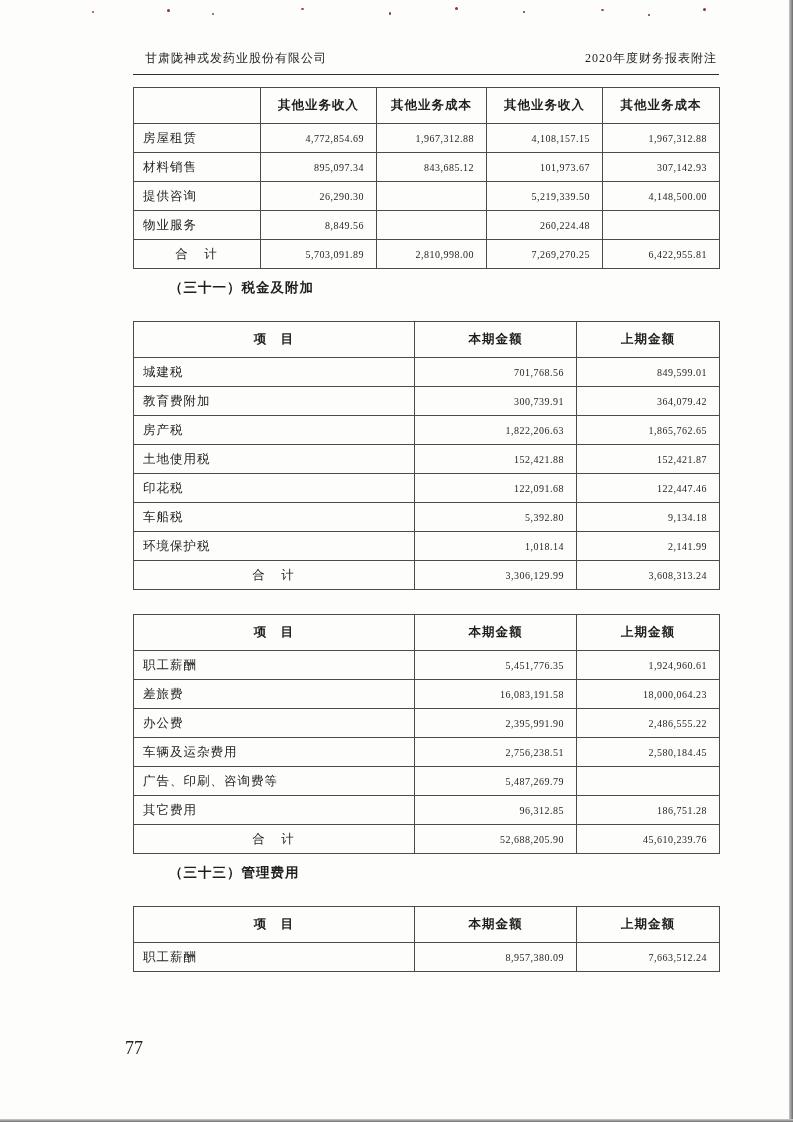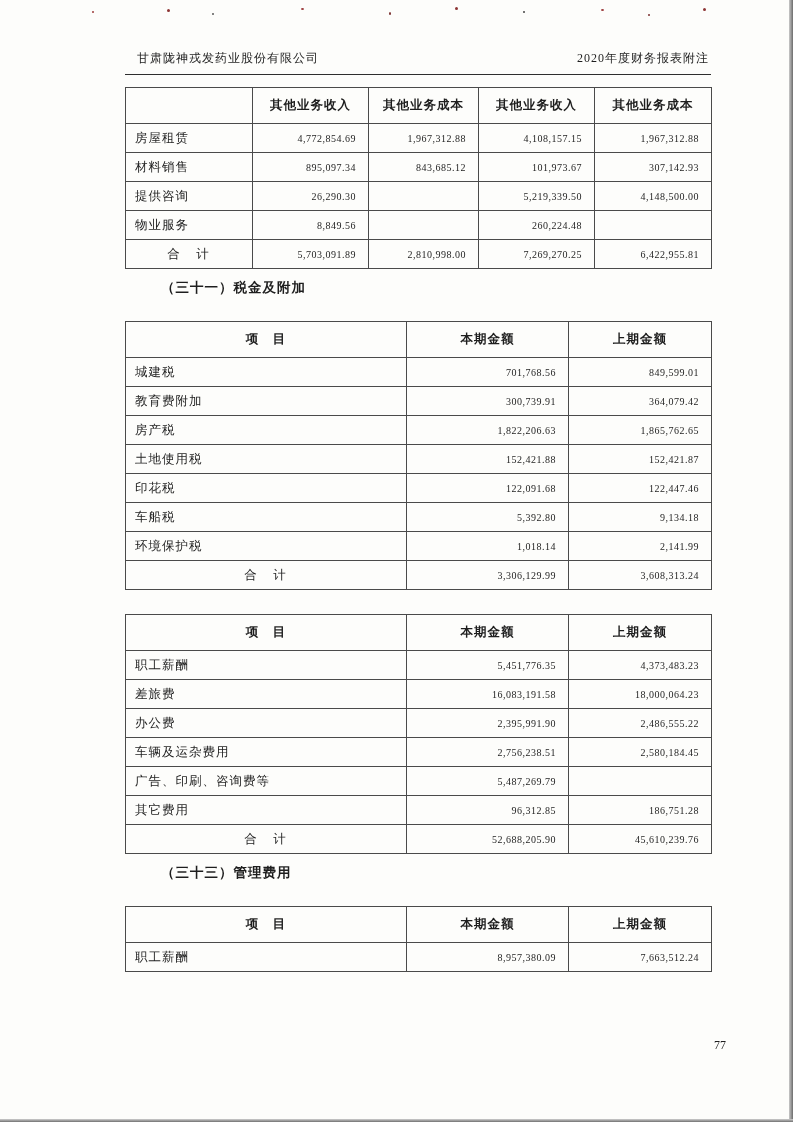--- a/index.html
+++ b/index.html
@@ -20,21 +20,21 @@
     position:absolute; top:0; right:0; width:4px; height:100%;
     background:linear-gradient(to right,#c9c9c9,#6c6c6c);
   }
   .scan-edge-bottom {
     position:absolute; left:0; bottom:0; width:100%; height:3px;
     background:linear-gradient(to bottom,#cfcfcf,#707070);
   }
   .speck { position:absolute; border-radius:50%; }
 
   .content {
-    position:absolute; left:125px; top:0; width:586px;
+    position:absolute; left:133px; top:0; width:586px;
   }
 
   .doc-header {
     display:flex; justify-content:space-between; align-items:flex-end;
     padding:50px 2px 7px 12px;
     border-bottom:1.5px solid #2e2e2e;
     font-size:12px; letter-spacing:1px;
   }
 
   .tbl {
@@ -54,22 +54,22 @@
   .tbl td.label { text-align:left; padding-left:9px; letter-spacing:1px; }
   .tbl td.total-label { text-align:center; padding-left:0; letter-spacing:2px; }
   .tbl td.num { text-align:right; padding-right:12px; letter-spacing:0.5px; font-size:10px; }
 
   .section-heading {
     margin:10px 0 10px 36px;
     font-size:13.5px; font-weight:bold; letter-spacing:1px;
   }
 
   .page-number {
-    position:absolute; top:1038px; left:140px; width:586px;
-    text-align:right; font-size:12px;
+    position:absolute; top:1038px; left:125px; width:586px;
+    text-align:left; font-size:18px;
   }
 </style>
 </head>
 <body>
 
 <div class="page">
 
   <div class="scan-edge-right"></div>
   <div class="scan-edge-bottom"></div>
   <span class="speck" style="left:167px;top:9px;width:3px;height:3px;background:#8d3434;"></span>
@@ -214,21 +214,21 @@
         <tr>
           <th>项　目</th>
           <th>本期金额</th>
           <th>上期金额</th>
         </tr>
       </thead>
       <tbody>
         <tr>
           <td class="label">职工薪酬</td>
           <td class="num">5,451,776.35</td>
-          <td class="num">4,373,483.23</td>
+          <td class="num">1,924,960.61</td>
         </tr>
         <tr>
           <td class="label">差旅费</td>
           <td class="num">16,083,191.58</td>
           <td class="num">18,000,064.23</td>
         </tr>
         <tr>
           <td class="label">办公费</td>
           <td class="num">2,395,991.90</td>
           <td class="num">2,486,555.22</td>

